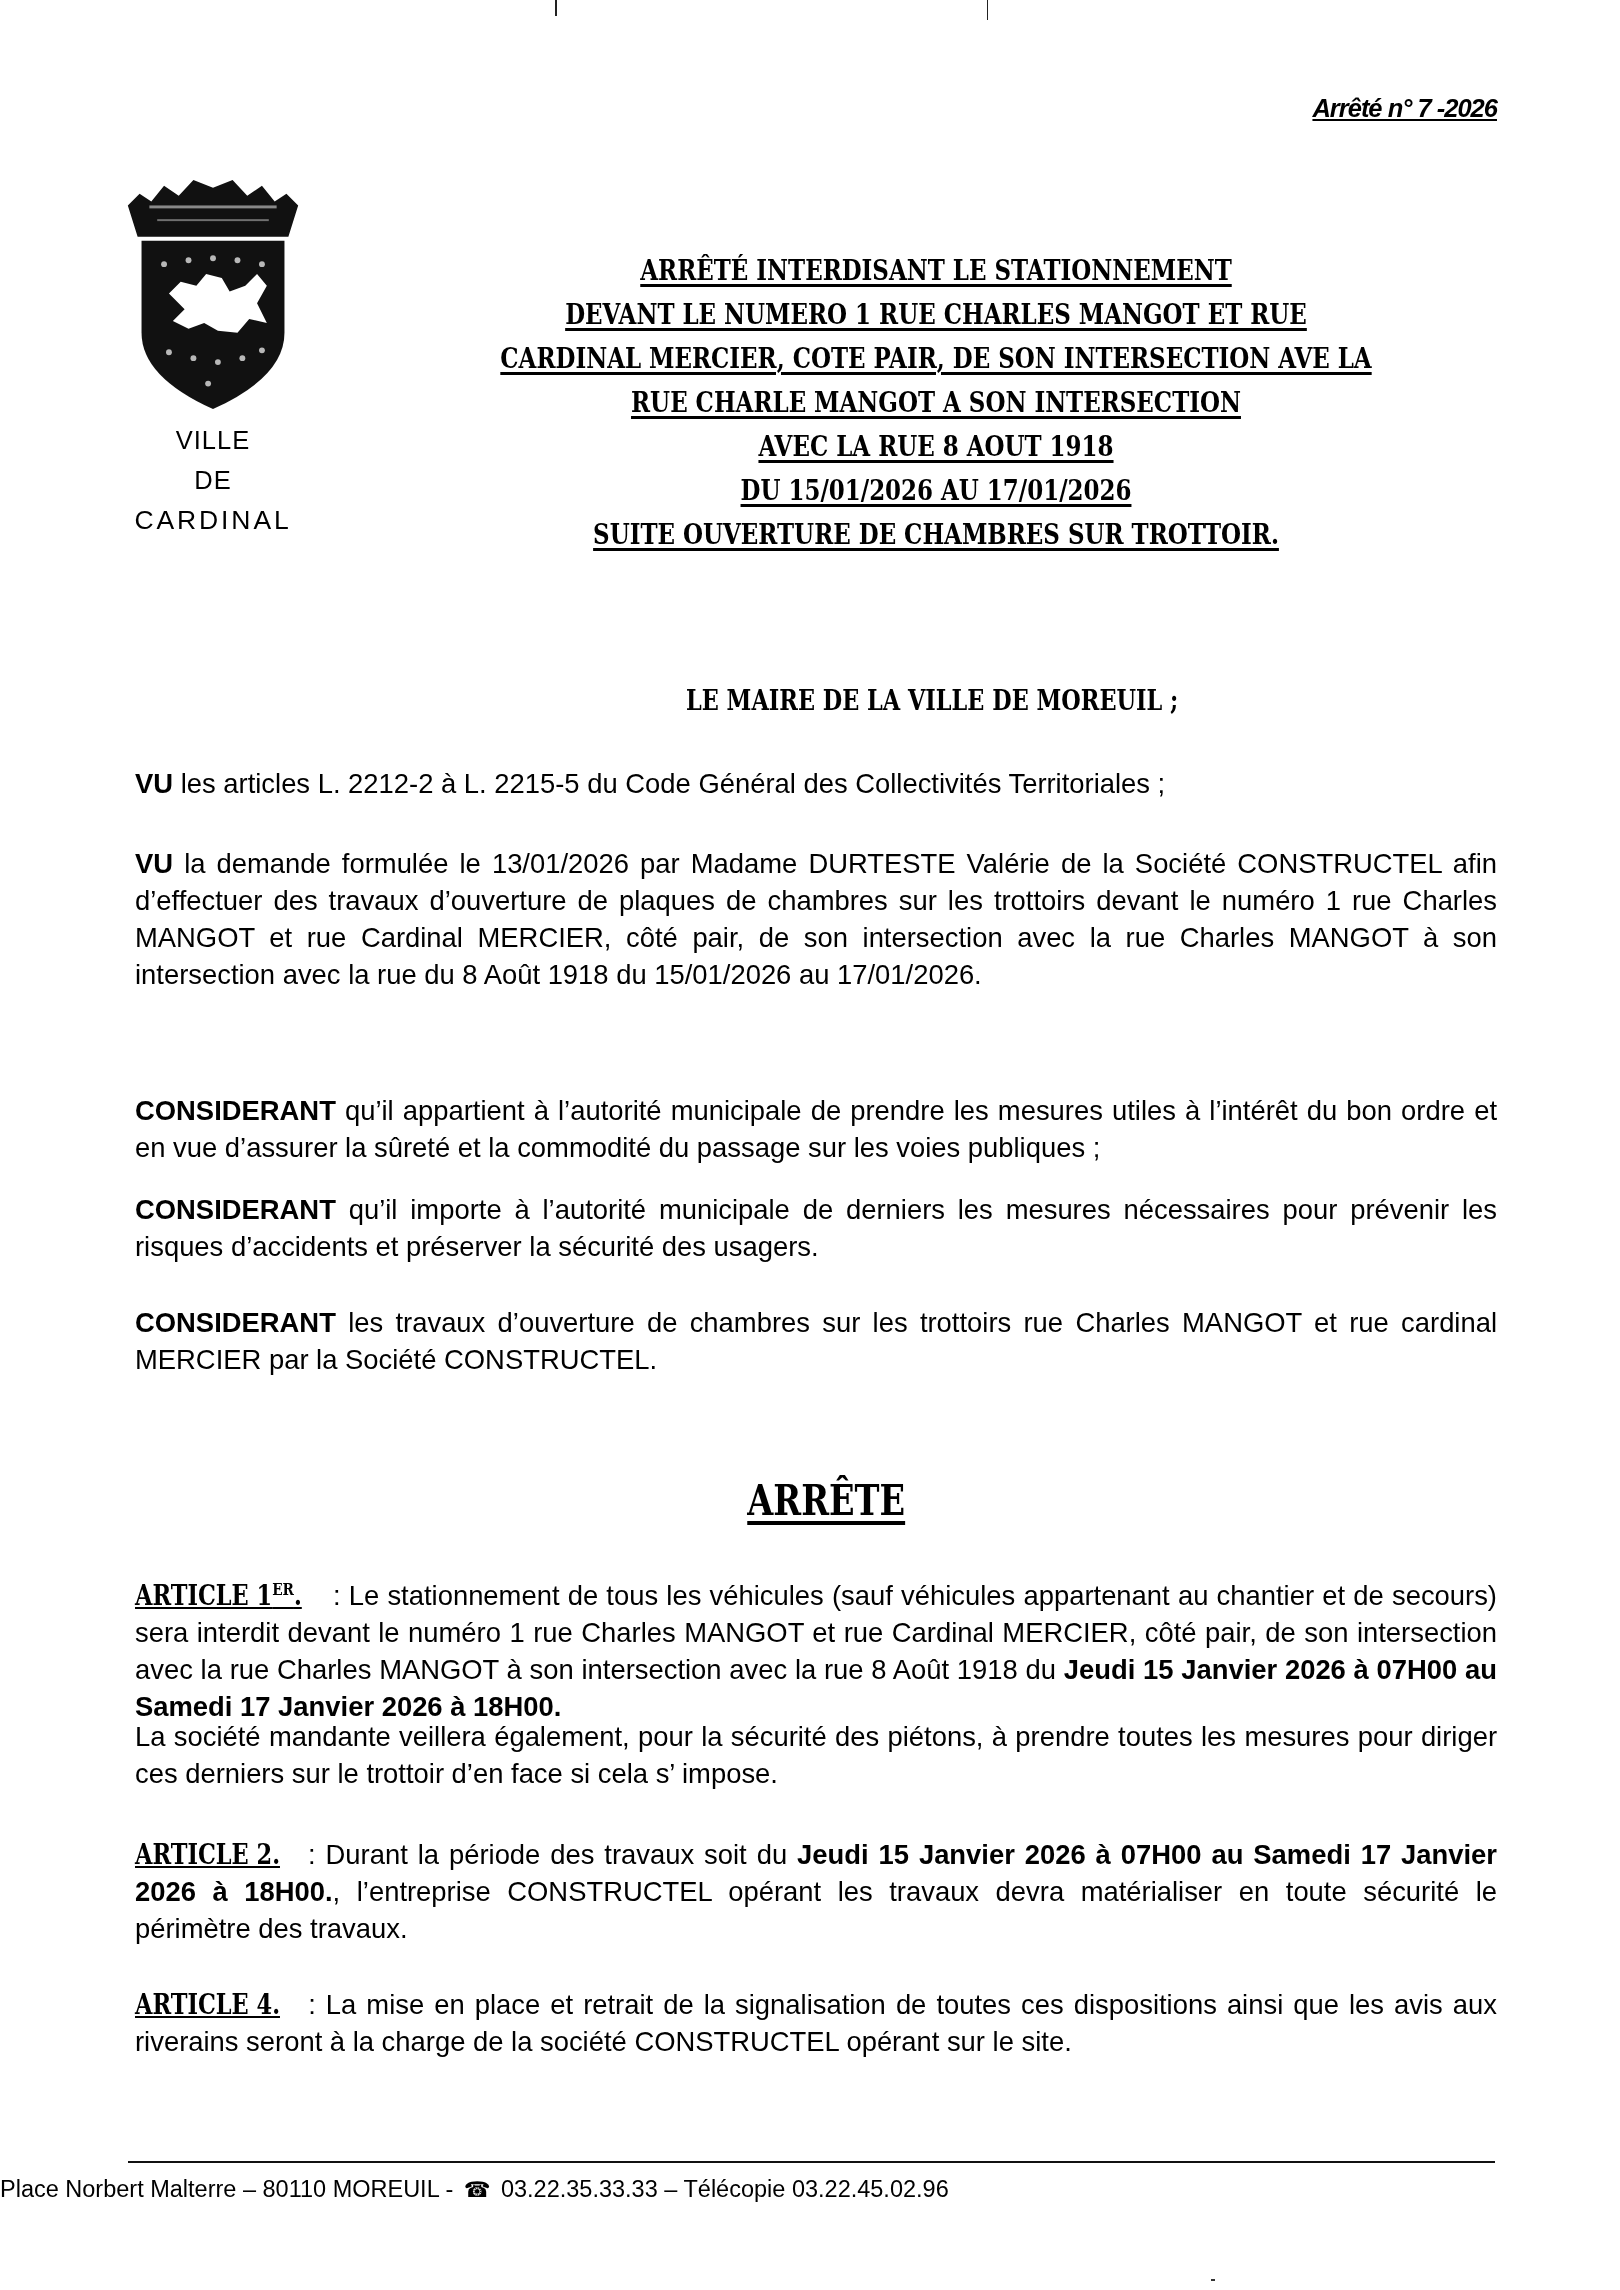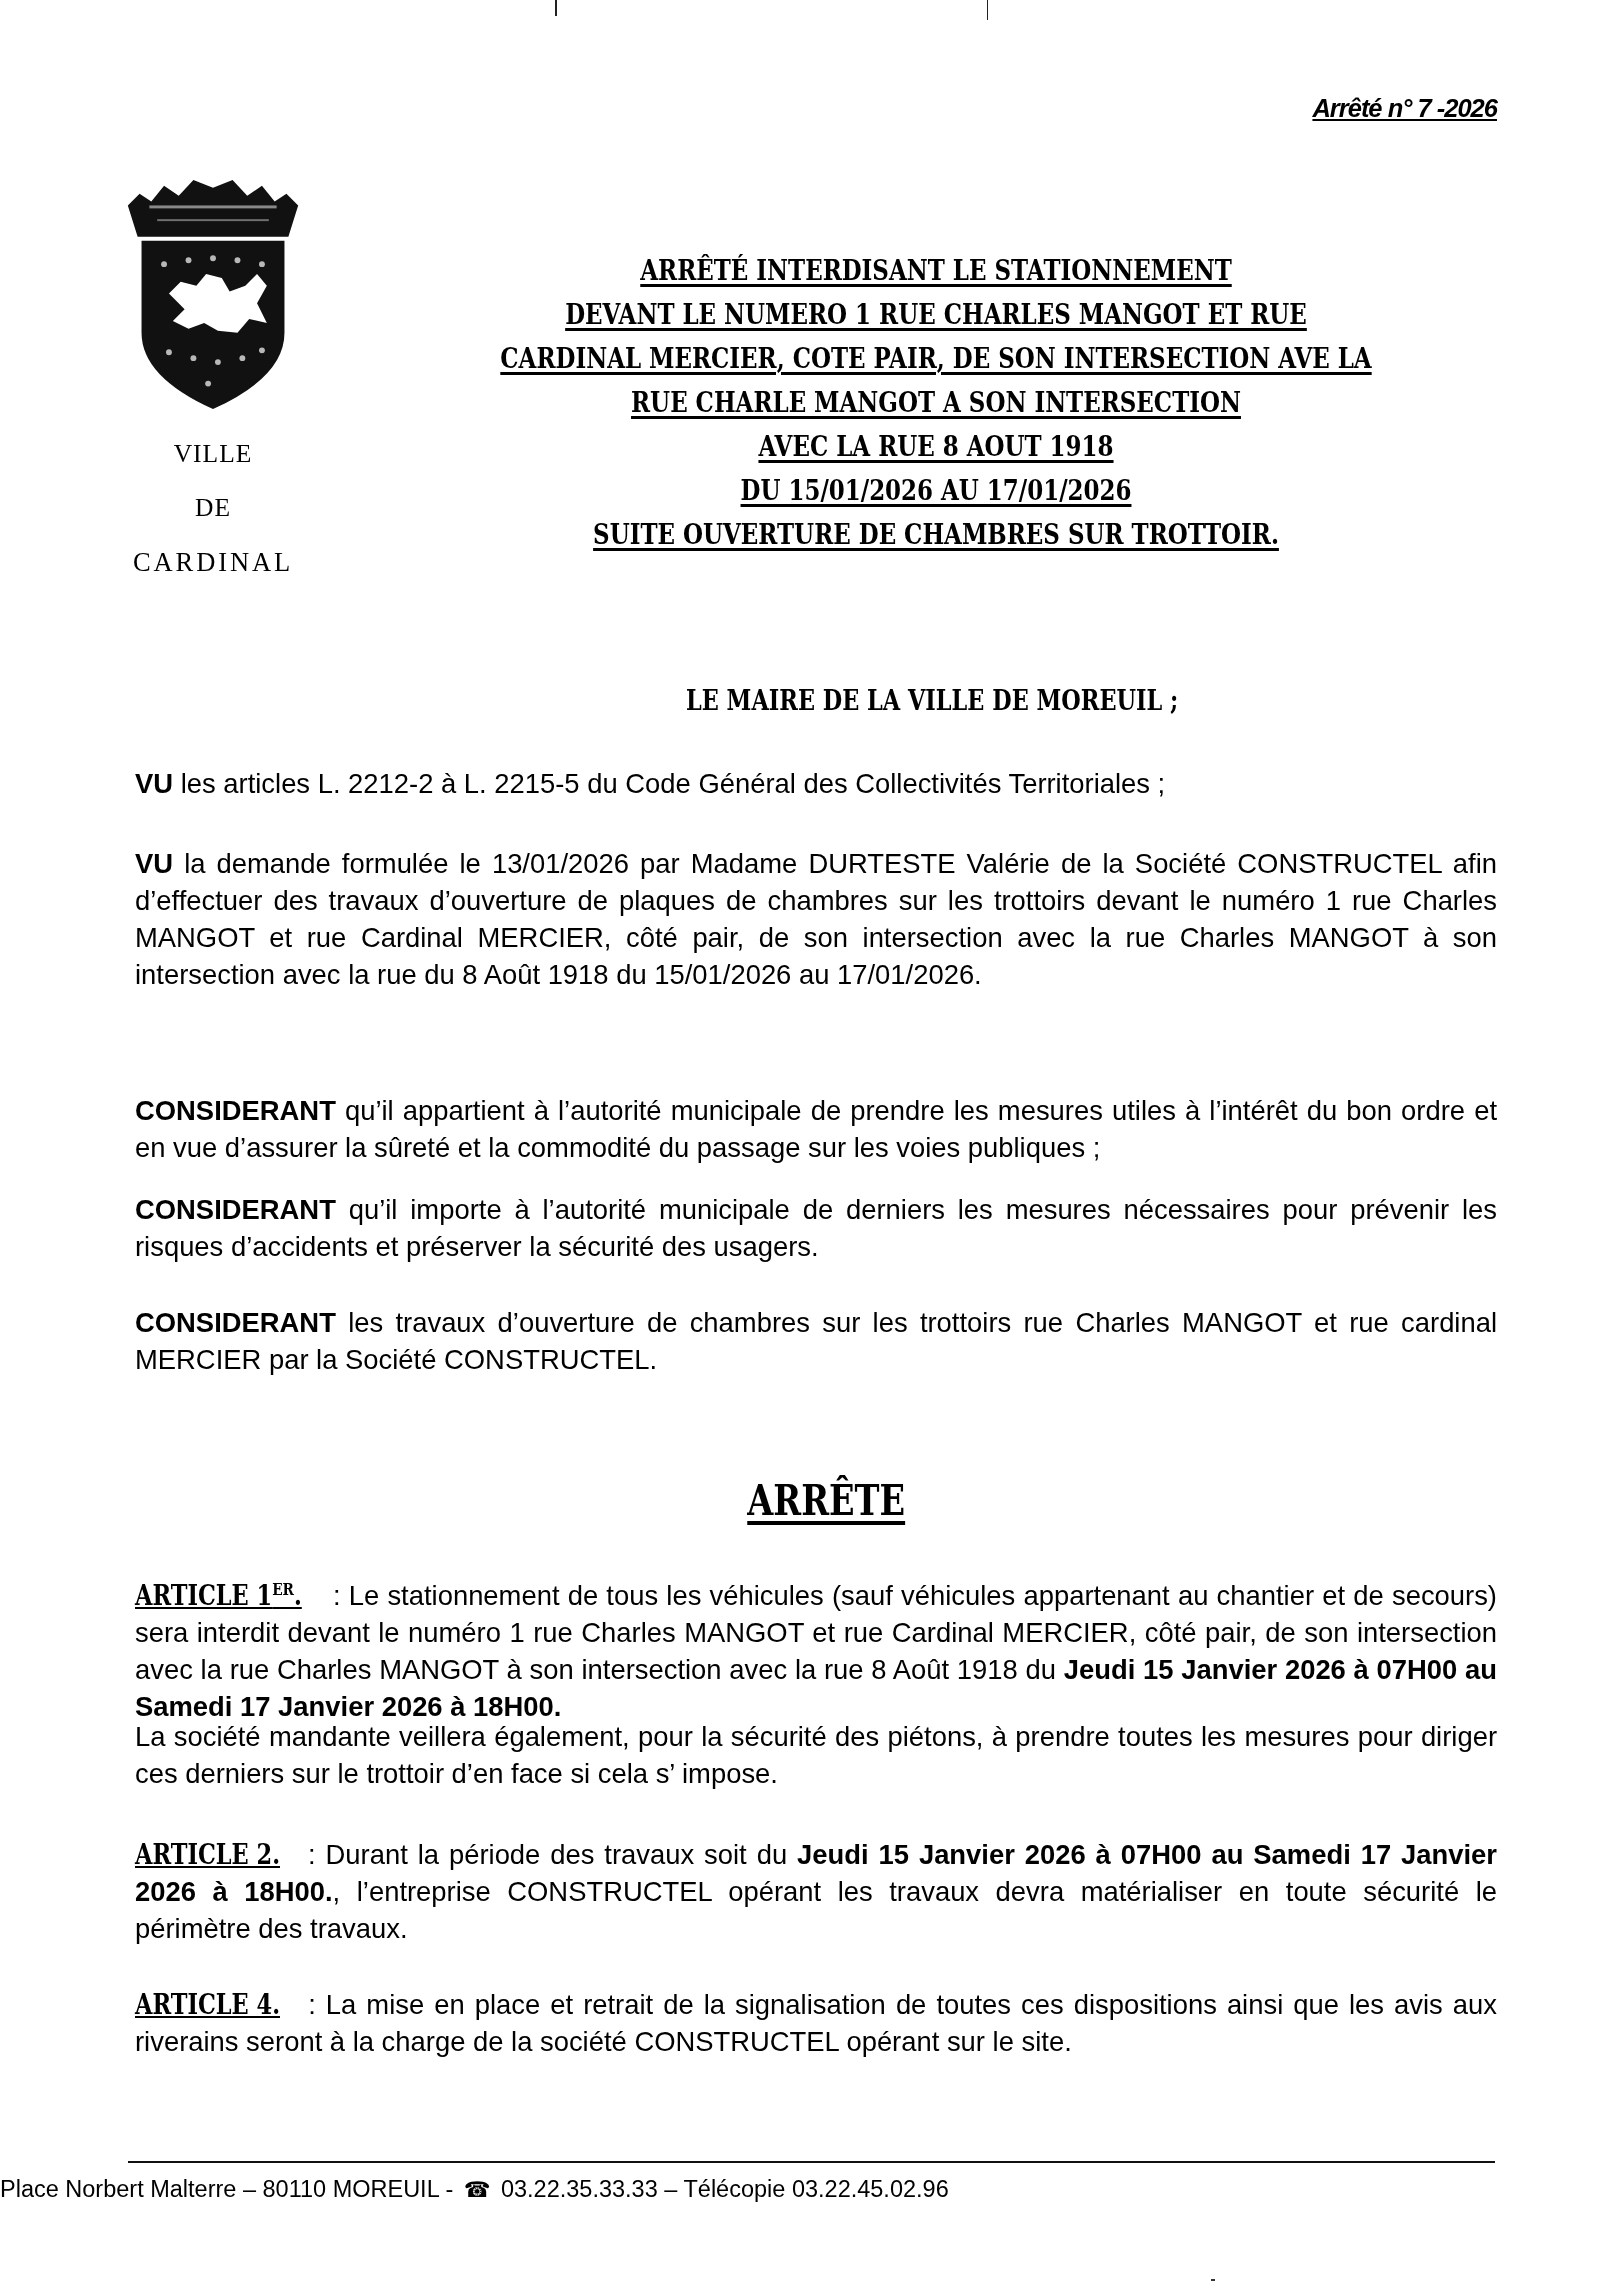--- a/index.html
+++ b/index.html
@@ -14,22 +14,22 @@
 
     .ref {
       position: absolute; right: 123px; top: 94px;
       font-family: "Liberation Sans", sans-serif; font-weight: bold; font-style: italic;
       font-size: 25.5px; text-decoration: underline; letter-spacing: -1px;
     }
 
     .crest-wrap { position: absolute; left: 110px; top: 176px; width: 206px; text-align: center; }
     .crest-wrap svg { display: block; margin-left: 9.8px; }
     .ville {
-      font-family: Liberation Serif, serif; font-size: 25.5px; line-height: 32px;
-      letter-spacing: 1px; margin-top: 22px;
+      font-family: Liberation Sans, sans-serif; font-size: 25.5px; line-height: 32px;
+      letter-spacing: 1px; margin-top: 8px;
     }
     .ville.moreuil { font-size: 26.5px; letter-spacing: 2.9px; }
 
     .title-block {
       position: absolute; left: 348px; width: 1176px; top: 249px;
       text-align: center; font-family: "DejaVu Serif", serif; font-weight: bold;
       font-size: 28px; line-height: 44px; transform: scaleX(0.82); transform-origin: 588px 0;
     }
     .title-block div { text-decoration: underline; text-decoration-thickness: 2.9px; text-underline-offset: 3.9px; }
 

